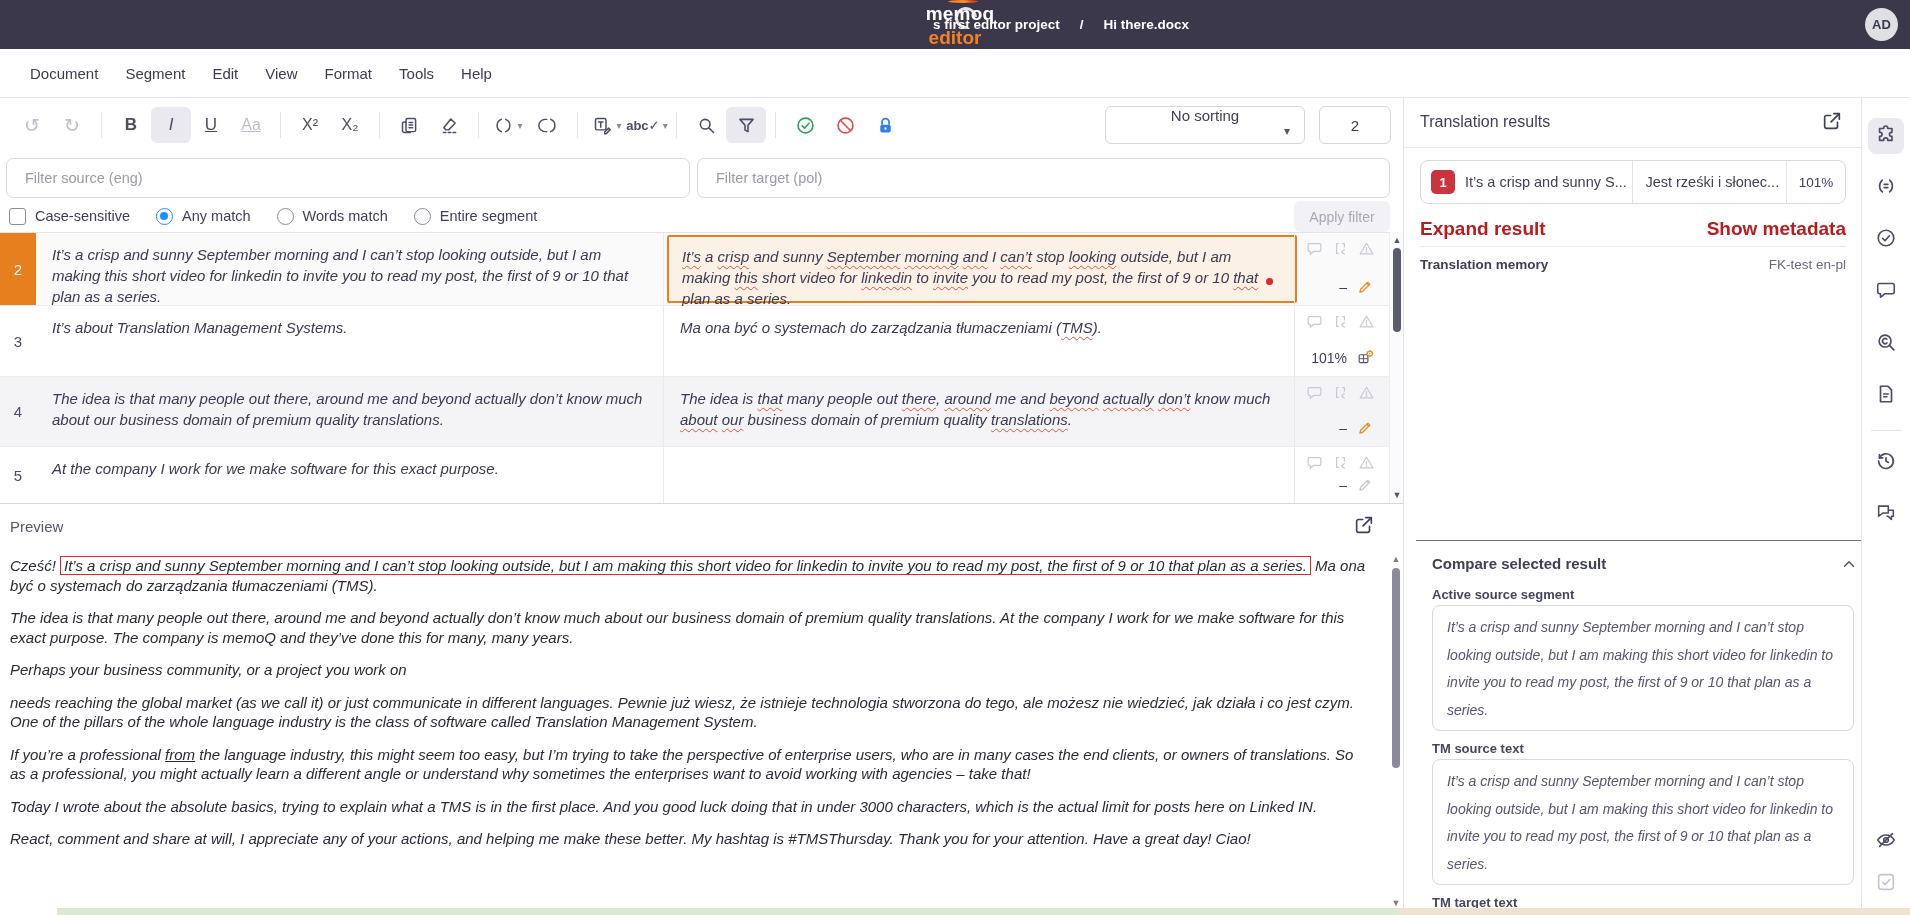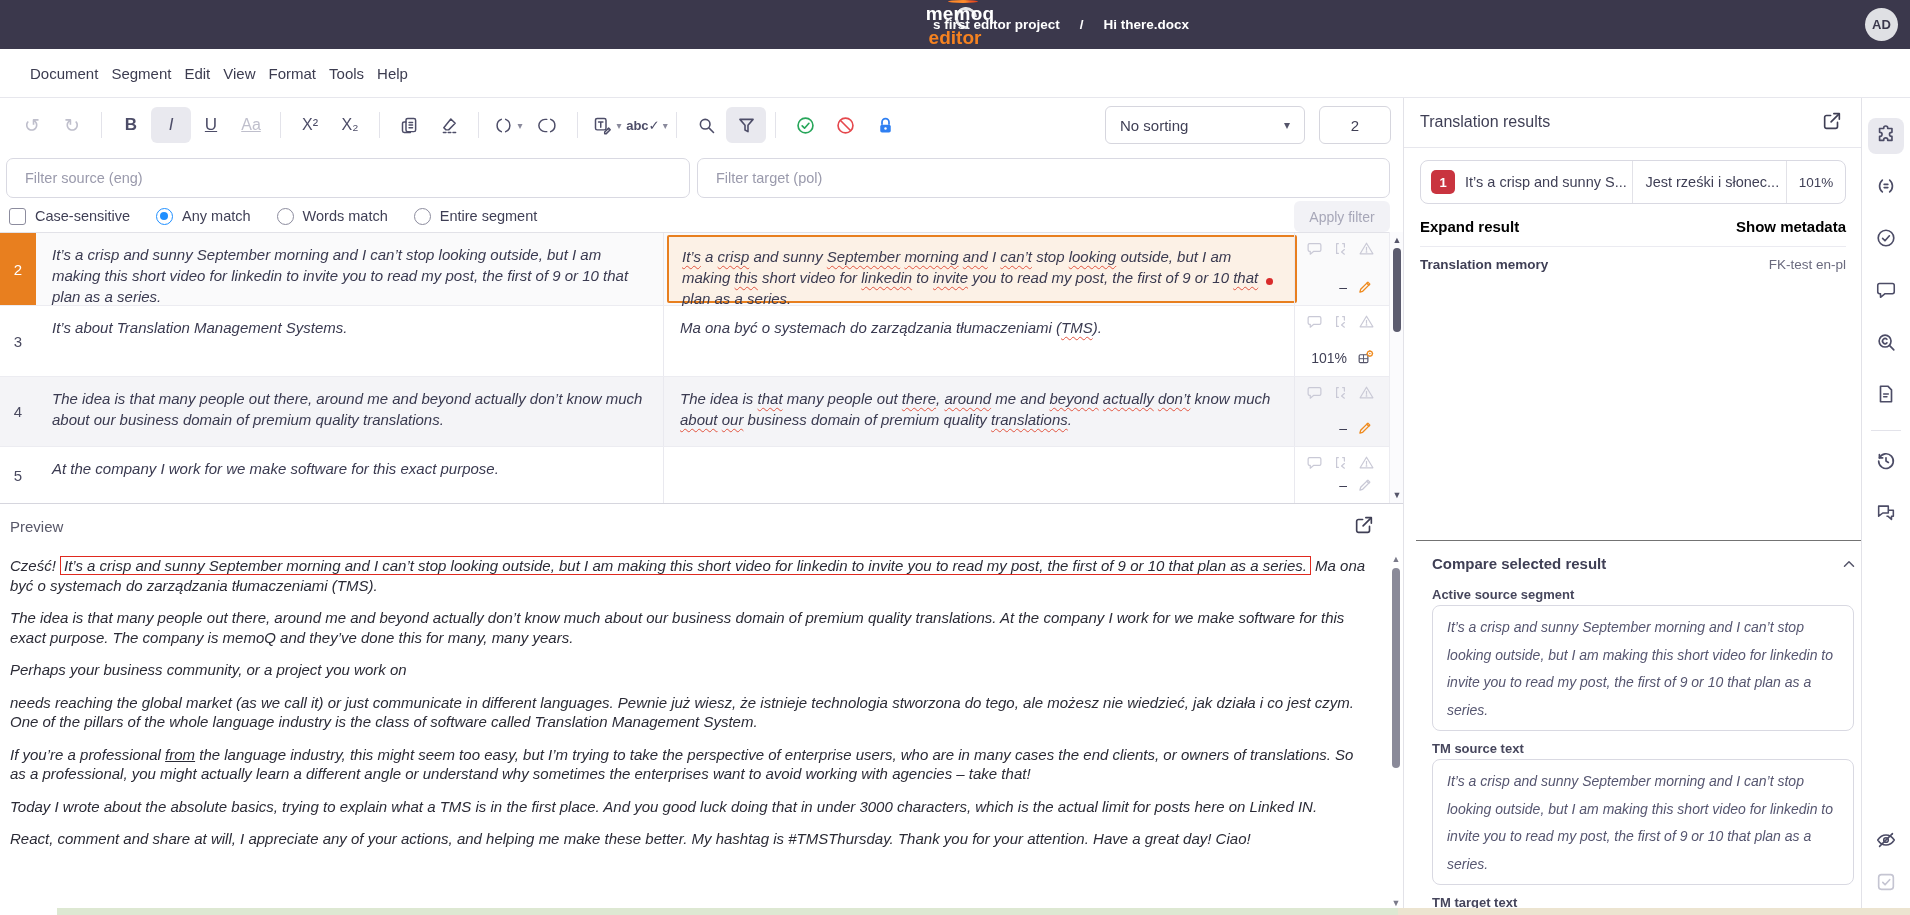--- a/index.html
+++ b/index.html
@@ -10,42 +10,42 @@
   #topbar { position:absolute; left:0; top:0; width:1910px; height:49px; background:#3b384c; display:flex; align-items:center;flex-direction:column; }
   .logo-mark { width:30px; height:30px; border-radius:50%; margin-left:16px; background:radial-gradient(circle at 35% 30%, #ff8a2a 0 35%, #f25c22 60%, #d93f1e 100%); position:relative; }
   .logo-mark::after { content:""; position:absolute; left:7px; top:7px; width:16px; height:16px; border-radius:50%; border:3px solid rgba(255,255,255,.85); border-right-color:transparent; transform:rotate(40deg); }
   .brand { color:#fff; font-size:19px; font-weight:bold; margin-left:10px; letter-spacing:.2px; }
   .brand-sep { width:1px; height:22px; background:rgba(255,255,255,.35); margin:0 12px; }
   .product { color:#f58220; font-size:19px; font-weight:bold; }
   #breadcrumb { position:absolute; left:933px; top:0; height:49px; display:flex; align-items:center; gap:20px; color:#fff; font-size:13.5px; font-weight:bold; }
   #avatar { position:absolute; right:12px; top:8px; width:33px; height:33px; border-radius:50%; background:#dfe0e4; color:#3b384c; font-size:13px; font-weight:bold; display:flex; align-items:center; justify-content:center; }
 
   
-  #menubar { position:absolute; left:0; top:49px; width:1910px; height:49px; background:#fff; border-bottom:1px solid #e7e7ed; display:flex; align-items:center; gap:13px; padding-left:30px; font-size:15px; color:#3c3c50; }
+  #menubar { position:absolute; left:0; top:49px; width:1910px; height:49px; background:#fff; border-bottom:1px solid #e7e7ed; display:flex; align-items:center; gap:27px; padding-left:30px; font-size:15px; color:#3c3c50; }
   #menubar .mi { cursor:default; }
 
   
   #main { position:absolute; left:0; top:98px; width:1403px; height:817px; }
 
   
   #toolbar { position:absolute; left:0; top:0; width:1403px; height:54px; display:flex; align-items:center; padding:0 12px; }
   .tb { width:40px; height:36px; border:none; background:transparent; border-radius:6px; display:flex; align-items:center; justify-content:center; color:#4d4d68; cursor:pointer; position:relative; }
   .tb.active { background:#e9e9ef; }
   .tb.disabled { color:#bfbfcc; }
   .tb svg { width:21px; height:21px; }
   .tb .glyph { font-size:19px; line-height:1; }
   .tb-b { font-weight:bold; font-size:17px; }
   .tb-i { font-style:italic; font-size:17px; font-weight:500; }
   .tb-u { font-size:17px; text-decoration:underline; }
   .tb-aa { font-size:16px; color:#bfbfcc;text-decoration:underline; }
   .tb-sup, .tb-sub { font-size:16px; }
   .tsep { width:1px; height:26px; background:#e3e3ea; margin:0 9px; flex:none; }
   .chev { font-size:10px; color:#8a8a9c; margin-left:3px; }
   .spell-wrap { position:relative; font-size:13px; font-weight:bold; }
-  #sort-select { margin-left:auto; width:200px; height:38px; border:1px solid #d6d6de; border-radius:6px; display:flex; align-items:center; padding:0 14px; font-size:15px; color:#3f3f55; cursor:pointer; background:#fff; }
+  #sort-select { margin-left:auto; width:200px; height:38px; border:1px solid #d6d6de; border-radius:6px; display:flex; align-items:center; padding:0 14px; font-size:15px; color:#3f3f55; cursor:pointer; background:#fff;flex-direction:column; }
   #sort-select .sel-chev { margin-left:auto; color:#55556a; font-size:12px; }
   #count-box { margin-left:14px; width:72px; height:38px; border:1px solid #d6d6de; border-radius:6px; display:flex; align-items:center; justify-content:center; font-size:15px; color:#3f3f55; background:#fff; }
 
   
   #filters { position:absolute; left:0; top:54px; width:1403px; height:48px; }
   #filters input { position:absolute; top:6px; height:40px; border:1px solid #d9d9e2; border-radius:7px; font-size:14.5px; padding:0 18px; color:#3f3f55; font-family:"Liberation Sans",sans-serif; outline:none; }
   #filters input::placeholder { color:#9a9aac; }
   #filter-src { left:6px; width:684px; }
   #filter-tgt { left:697px; width:693px; }
 
@@ -101,21 +101,21 @@
   .rp-head { position:relative; height:50px; border-bottom:1px solid #e7e7ed; }
   .rp-title { position:absolute; left:16px; top:15px; font-size:16px; color:#3f3f55; }
   .rp-pop { position:absolute; right:16px; top:12px; width:24px; height:24px; color:#3f3f55; cursor:pointer; }
   .rp-pop svg { width:22px; height:22px; }
   #result-card { position:absolute; left:16px; top:62px; width:426px; height:44px; border:1px solid #d9d9e2; border-radius:8px; display:flex; align-items:center; overflow:hidden; cursor:pointer; }
   .badge { flex:none; width:24px; height:24px; margin:0 10px; border-radius:5px; background:#c9343f; color:#fff; font-size:13px; font-weight:bold; display:flex; align-items:center; justify-content:center; }
   .card-src { flex:1.25; font-size:14.5px; color:#3f3f55; white-space:nowrap; overflow:hidden; }
   .card-tgt { flex:1.05; font-size:14.5px; color:#3f3f55; white-space:nowrap; overflow:hidden; padding-left:12px; }
   .vdiv { flex:none; width:1px; align-self:stretch; background:#e2e2e8; }
   .card-match { flex:none; width:58px; text-align:center; font-size:13.5px; color:#3f3f55; }
-  #rp-links { position:absolute; left:16px; top:120px; width:426px; display:flex; justify-content:space-between; font-size:15px; font-weight:bold; color:#000000; }
+  #rp-links { position:absolute; left:16px; top:120px; width:426px; display:flex; justify-content:space-between; font-size:19px; font-weight:bold; color:#b91c1c; }
   #rp-links span { cursor:pointer; }
   #rp-div { position:absolute; left:16px; top:148px; width:426px; height:1px; background:#ebebf1; }
   #rp-tm { position:absolute; left:16px; top:159px; width:426px; display:flex; justify-content:space-between; font-size:13.5px; }
   #rp-tm .lbl { font-weight:bold; color:#3f3f55; }
   #rp-tm .val { color:#6a6a7e; }
 
   #compare { position:absolute; left:12px; top:442px; width:458px; bottom:0; border-top:1px solid #737373; overflow:hidden; }
   .cmp-title { position:absolute; left:16px; top:14px; font-size:15px; font-weight:bold; color:#3f3f55; }
   .cmp-chev { position:absolute; right:16px; top:14px; width:18px; height:18px; color:#55556a; cursor:pointer; }
   .cmp-chev svg { width:18px; height:18px; }

